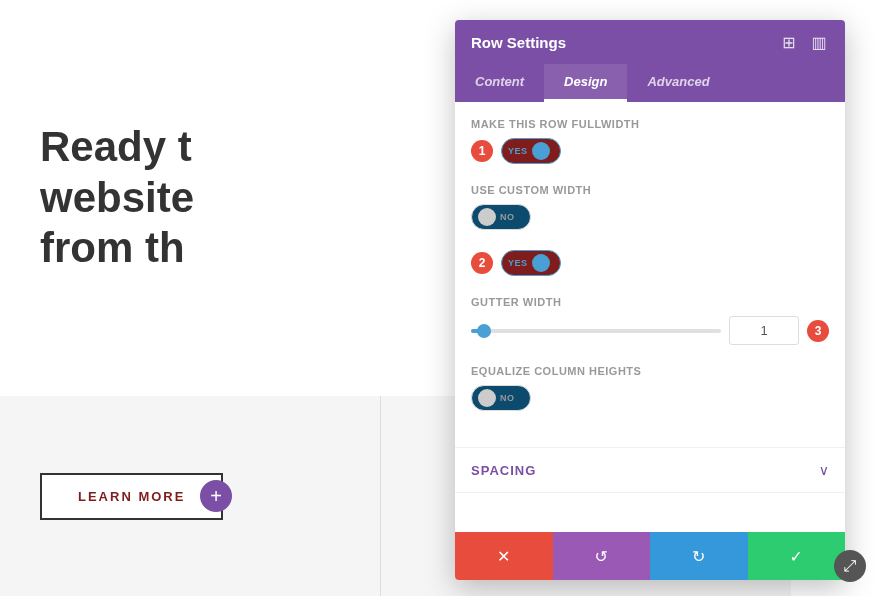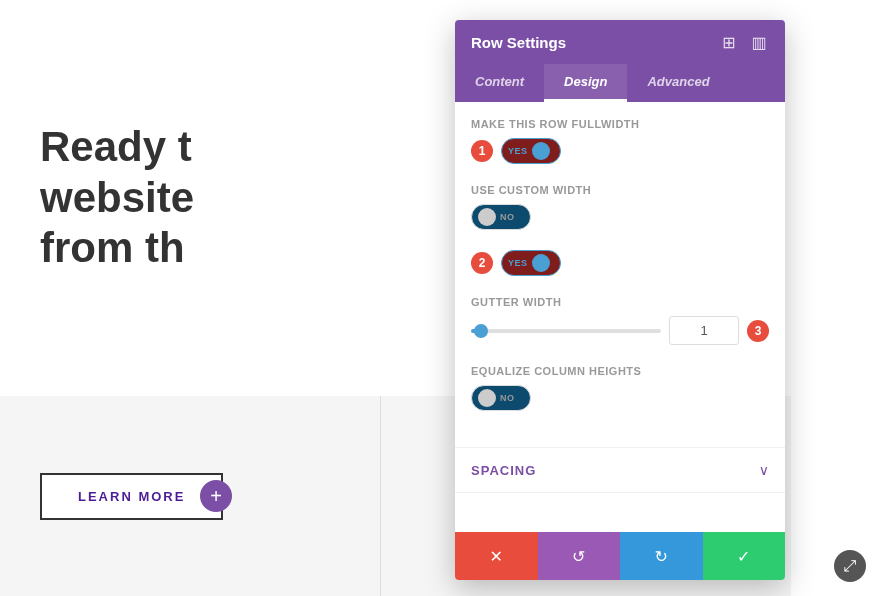--- a/index.html
+++ b/index.html
@@ -47,21 +47,21 @@
       padding: 0 40px;
       position: relative;
     }
 
     .learn-more-btn {
       border: 2px solid #333;
       padding: 14px 36px;
       font-size: 13px;
       font-weight: 700;
       letter-spacing: 2px;
-      color: #4c1d95;
+      color: #7f1d1d;
       text-transform: uppercase;
       cursor: pointer;
       background: #fff;
     }
 
     .divider-line {
       position: absolute;
       left: 380px;
       top: 0;
       bottom: 0;
@@ -84,21 +84,21 @@
       color: #fff;
       font-size: 20px;
       cursor: pointer;
     }
 
     
     .panel {
       position: absolute;
       top: 20px;
       left: 455px;
-      width: 330px;
+      width: 390px;
       height: 560px;
       background: #fff;
       border-radius: 4px;
       box-shadow: 0 8px 30px rgba(0,0,0,0.25);
       display: flex;
       flex-direction: column;
       overflow: hidden;
     }
 
     

